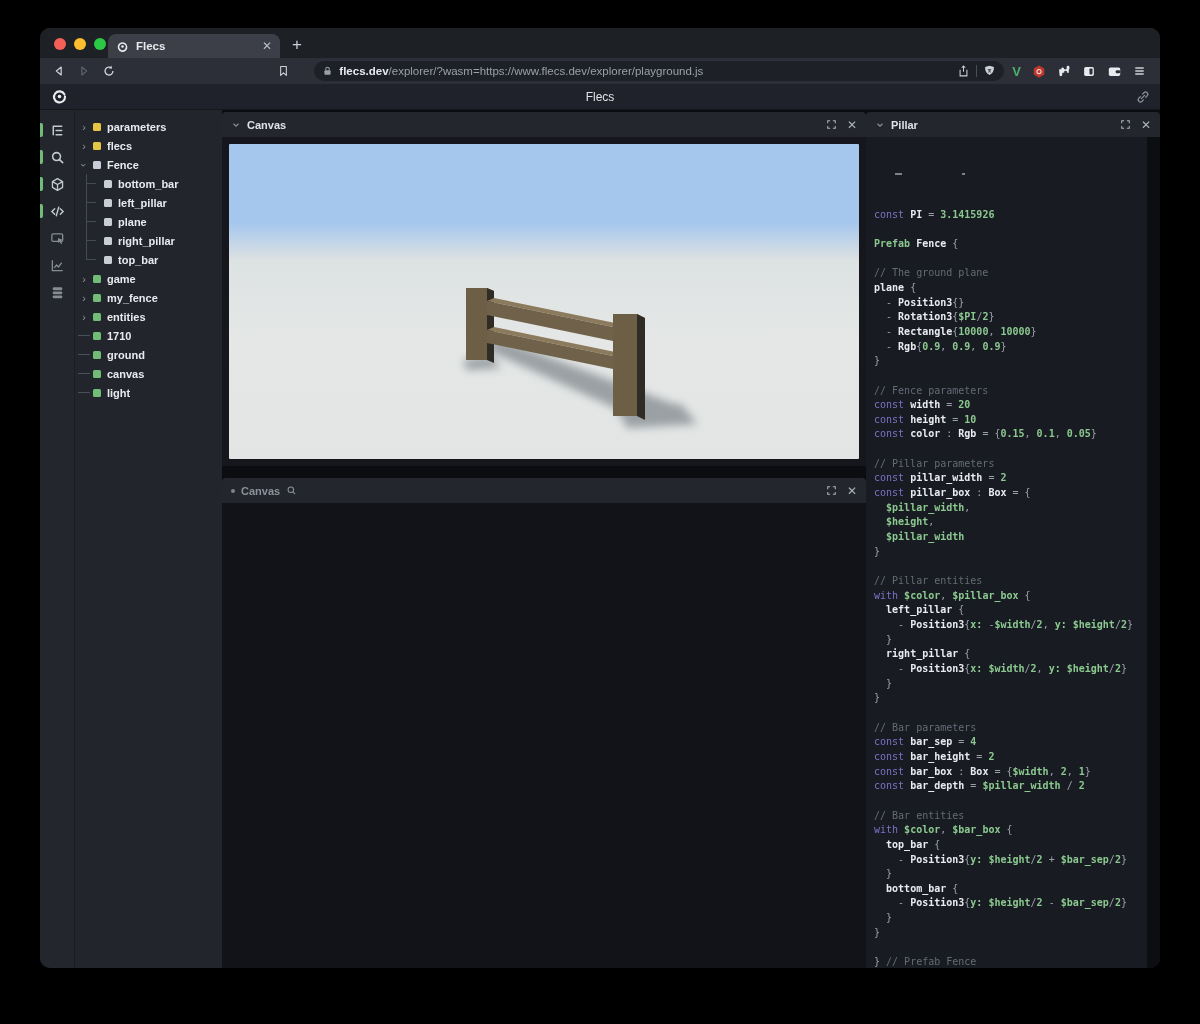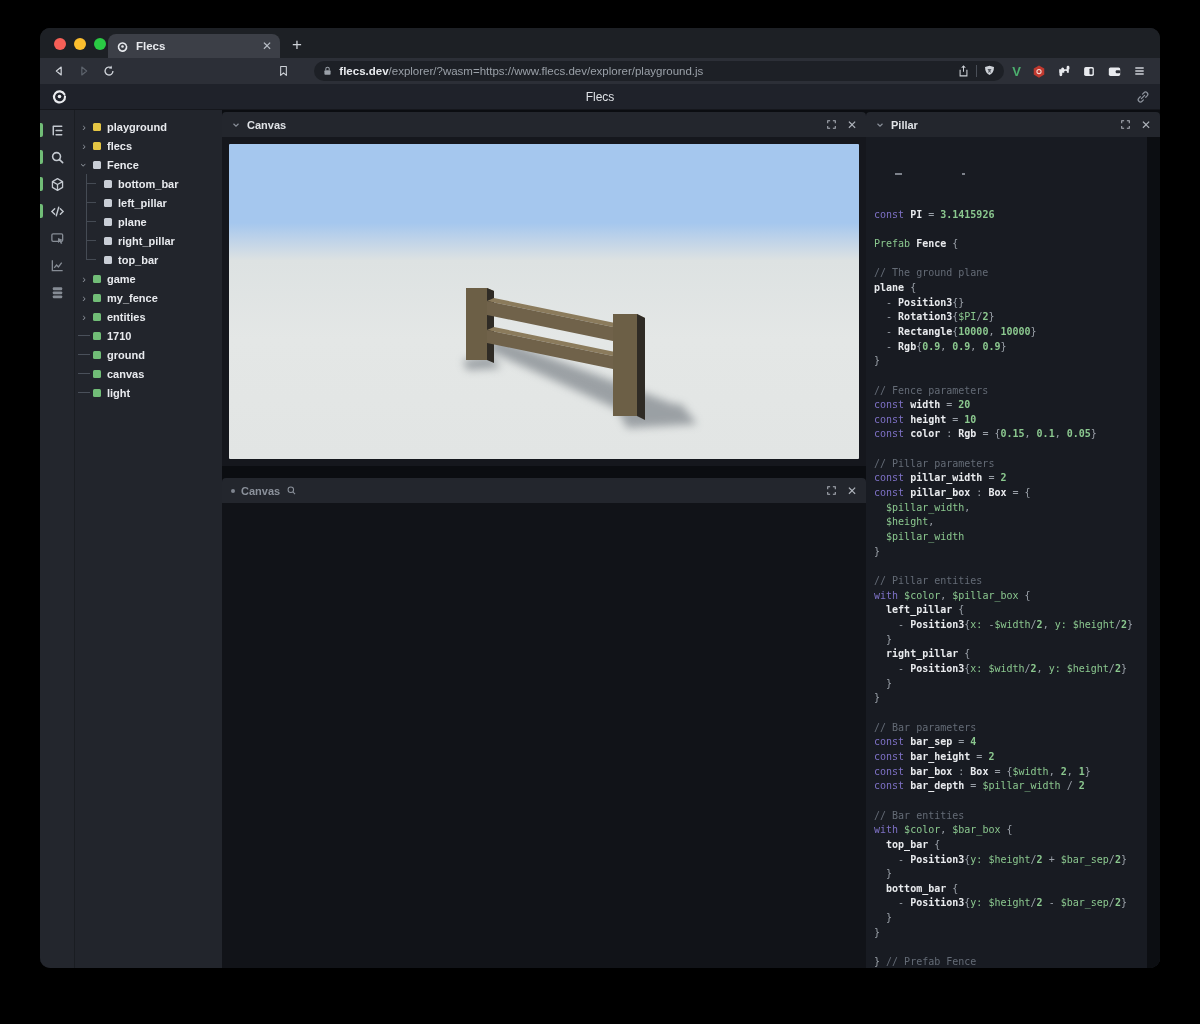--- a/index.html
+++ b/index.html
@@ -75,21 +75,21 @@
   .editor{width:294px;flex:none;display:flex;flex-direction:column;padding-top:2px;background:#0b0d11;}
   .editor-body{flex:1;background:#181b22;display:flex;min-height:0;}
   .code{flex:1;padding:4px 0 0 8px;font-family:"DejaVu Sans Mono",monospace;font-size:10px;
     line-height:14.66px;white-space:pre;overflow:hidden;color:var(--code-pn);}
   .clip-line{height:8px;position:relative;overflow:hidden;}
   .clip-line i{position:absolute;top:3px;width:7px;height:2px;background:#7d828b;}
   .clip-line i:nth-child(2){left:88px;width:3px;}
   .code .kw{color:var(--code-kw);}
   .code .id{color:var(--code-id);font-weight:bold;}
   .code .num{color:var(--code-num);font-weight:bold;}
-  .code .grn{color:var(--code-num);font-weight:normal;}
+  .code .grn{color:var(--code-num);font-weight:bold;}
   .code .cmt{color:var(--code-cmt);}
   .code .pn{color:var(--code-pn);}
   .scroll-gutter{width:13px;background:#0c0e12;flex:none;}
   svg{display:block}
 </style>
 </head>
 <body>
 
 <div class="window">
 
@@ -266,21 +266,21 @@
           </span>
         </div>
       </div>
 
     <div class="treepanel">
         <div class="tree-row">
           <span class="tw-marker">
             <span class="chev">›</span>
           </span>
           <span class="sq yellow"></span>
-          <span>playground</span>
+          <span>parameters</span>
         </div>
         <div class="tree-row">
           <span class="tw-marker">
             <span class="chev">›</span>
           </span>
           <span class="sq yellow"></span>
           <span>flecs</span>
         </div>
         <div class="tree-row">
           <span class="tw-marker">

